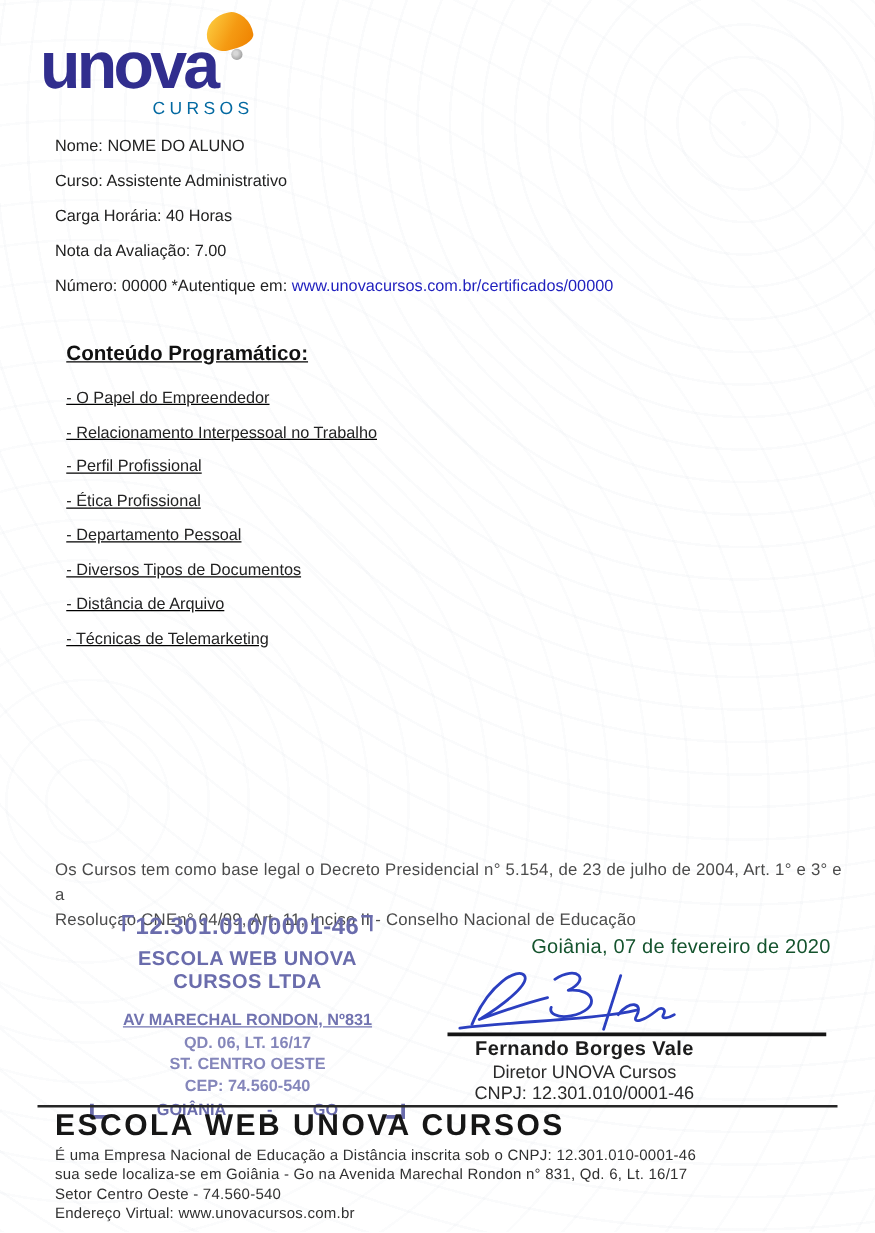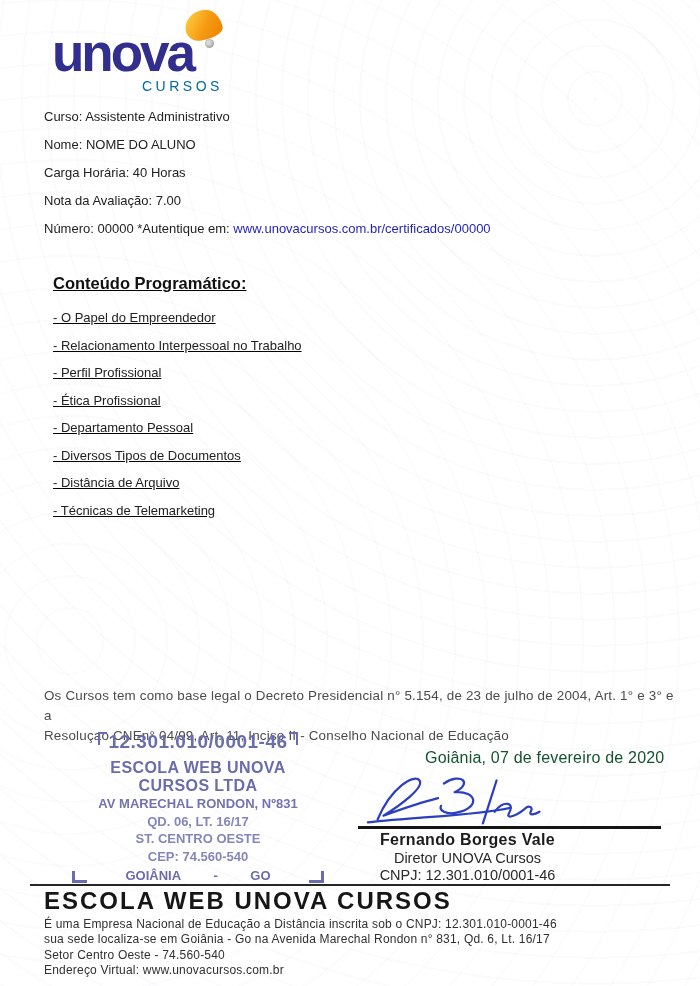--- a/index.html
+++ b/index.html
@@ -12,21 +12,21 @@
   }
   
   .page::before {
     content:""; position:absolute; inset:0; pointer-events:none;
     background:
       repeating-radial-gradient(circle at 85% 10%, rgba(186,196,210,0.07) 0 2px, transparent 2px 26px),
       repeating-radial-gradient(circle at 10% 65%, rgba(186,196,210,0.06) 0 2px, transparent 2px 32px);
   }
 
   
-  .logo { position:absolute; left:52px; top:8px; width:180px; height:92px; }
+  .logo { position:absolute; left:32px; top:8px; width:180px; height:92px; }
   .logo-word {
     position:absolute; left:0; top:18px;
     font-size:53px; font-weight:bold; letter-spacing:-3px;
     color:#312e8e; line-height:1;
   }
   .logo-sub {
     position:absolute; left:90px; top:70px;
     font-size:14px; letter-spacing:3.5px; color:#0369a1; font-weight:normal;
   }
   .logo-blob {
@@ -58,21 +58,21 @@
   
   .stamp { position:absolute; left:72px; top:732px; width:252px; text-align:center; color:#6a6cac; }
   .stamp-cnpj-row { display:flex; align-items:flex-start; justify-content:center; gap:1px; }
   .stamp-cnpj { font-size:19px; font-weight:bold; letter-spacing:0.5px; line-height:20px; }
   .br { display:inline-block; }
   .br-tl { width:9px; height:13px; border-top:2.5px solid #6a6cac; border-left:2.5px solid #6a6cac; }
   .br-tr { width:9px; height:13px; border-top:2.5px solid #6a6cac; border-right:2.5px solid #6a6cac; }
   .stamp-name { font-size:16px; font-weight:bold; letter-spacing:0.4px; line-height:18px; margin-top:7px; }
   .stamp-name2 { font-size:16px; font-weight:bold; letter-spacing:0.4px; line-height:18px; }
   .stamp-addr { font-size:13px; font-weight:bold; line-height:14.5px; opacity:0.82; margin-top:3px; }
-  .stamp-addr.first { margin-top:2px; opacity:0.95; }
+  .stamp-addr.first { margin-top:14px; opacity:0.95;text-decoration:underline; }
   .stamp-bottom {
     display:flex; align-items:flex-end; justify-content:space-between;
     margin-top:4px; font-size:13px; font-weight:bold;
   }
   .br-bl { width:15px; height:12px; border-bottom:3px solid #6a6cac; border-left:3px solid #6a6cac; }
   .br-br { width:15px; height:12px; border-bottom:3px solid #6a6cac; border-right:3px solid #6a6cac; }
   .stamp-bottom .city { margin-left:6px; }
   .stamp-bottom .state { margin-right:6px; }
 
   
@@ -98,22 +98,22 @@
 <div class="page">
 
   <div class="logo">
     <div class="logo-blob"></div>
     <div class="logo-dot"></div>
     <div class="logo-word">unova</div>
     <div class="logo-sub">CURSOS</div>
   </div>
 
   <div class="info">
+    <p>Nome: NOME DO ALUNO</p>
     <p>Curso: Assistente Administrativo</p>
-    <p>Nome: NOME DO ALUNO</p>
     <p>Carga Horária: 40 Horas</p>
     <p>Nota da Avaliação: 7.00</p>
     <p><span>Número: 00000 *Autentique em:</span> <span class="link">www.unovacursos.com.br/certificados/00000</span></p>
   </div>
 
   <div class="programa">
     <h2>Conteúdo Programático:</h2>
     <div class="item">- O Papel do Empreendedor</div>
     <div class="item">- Relacionamento Interpessoal no Trabalho</div>
     <div class="item">- Perfil Profissional</div>

